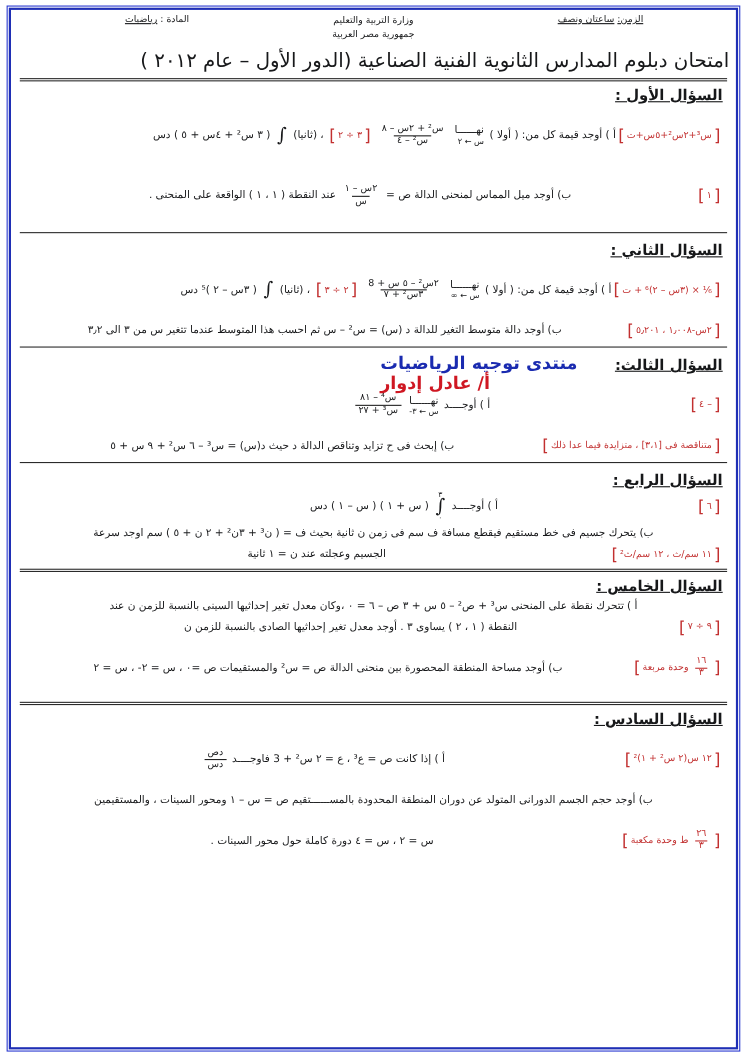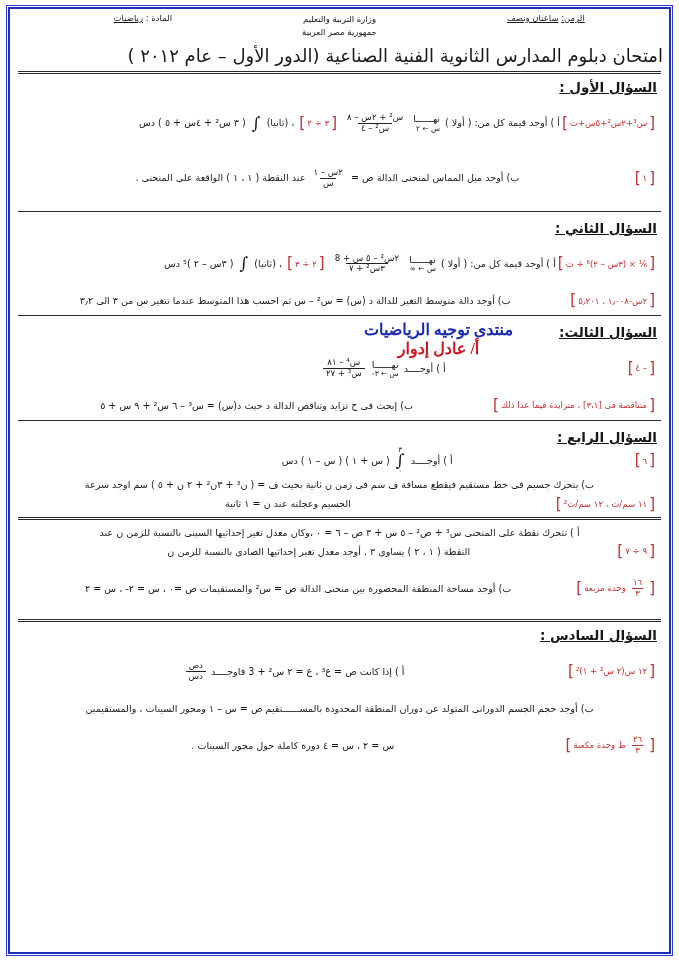--- a/index.html
+++ b/index.html
@@ -146,26 +146,25 @@
     line-height:1;
     margin:0 3px;
     position:relative;
   }
   .intg .ibound{font-size:7px;}
   .intg .isign{font-size:17px;line-height:0.8;font-family:"DejaVu Serif",serif;}
   .redfrac{color:#c23030;}
   
   .wm{
     position:absolute;
-    right:150px;
+    right:138px;
     top:2px;
-    text-align:center;
+    text-align:left;
     pointer-events:none;
     line-height:1.15;
-    font-family:Liberation Serif, serif;
   }
   .wm div{
     font-size:16px;
     font-weight:bold;
     white-space:nowrap;
     direction:rtl;
   }
   .wm .w1{color:#1a2bb0;}
   .wm .w2{color:#cf1722;}
 </style>
@@ -372,20 +371,21 @@
         <span class="brk">]</span>
       </span>
       <span class="body" style="justify-content:center">
         <span class="txt">الجسيم وعجلته عند  ن = ١  ثانية</span>
       </span>
     </div>
   </div>
   <div class="rule-dbl"></div>
 
   <div class="q">
+    <div class="q-title">السؤال الخامس :</div>
 
     <div class="line">
       <span class="body" style="justify-content:center">
         <span class="lbl">أ )</span>
         <span class="txt">تتحرك نقطة على المنحنى   س³ + ص² – ٥ س + ٣ ص – ٦  =  ٠   ،وكان معدل تغير إحداثيها السينى بالنسبة للزمن  ن  عند</span>
       </span>
     </div>
 
     <div class="line">
       <span class="ans ansbox">

